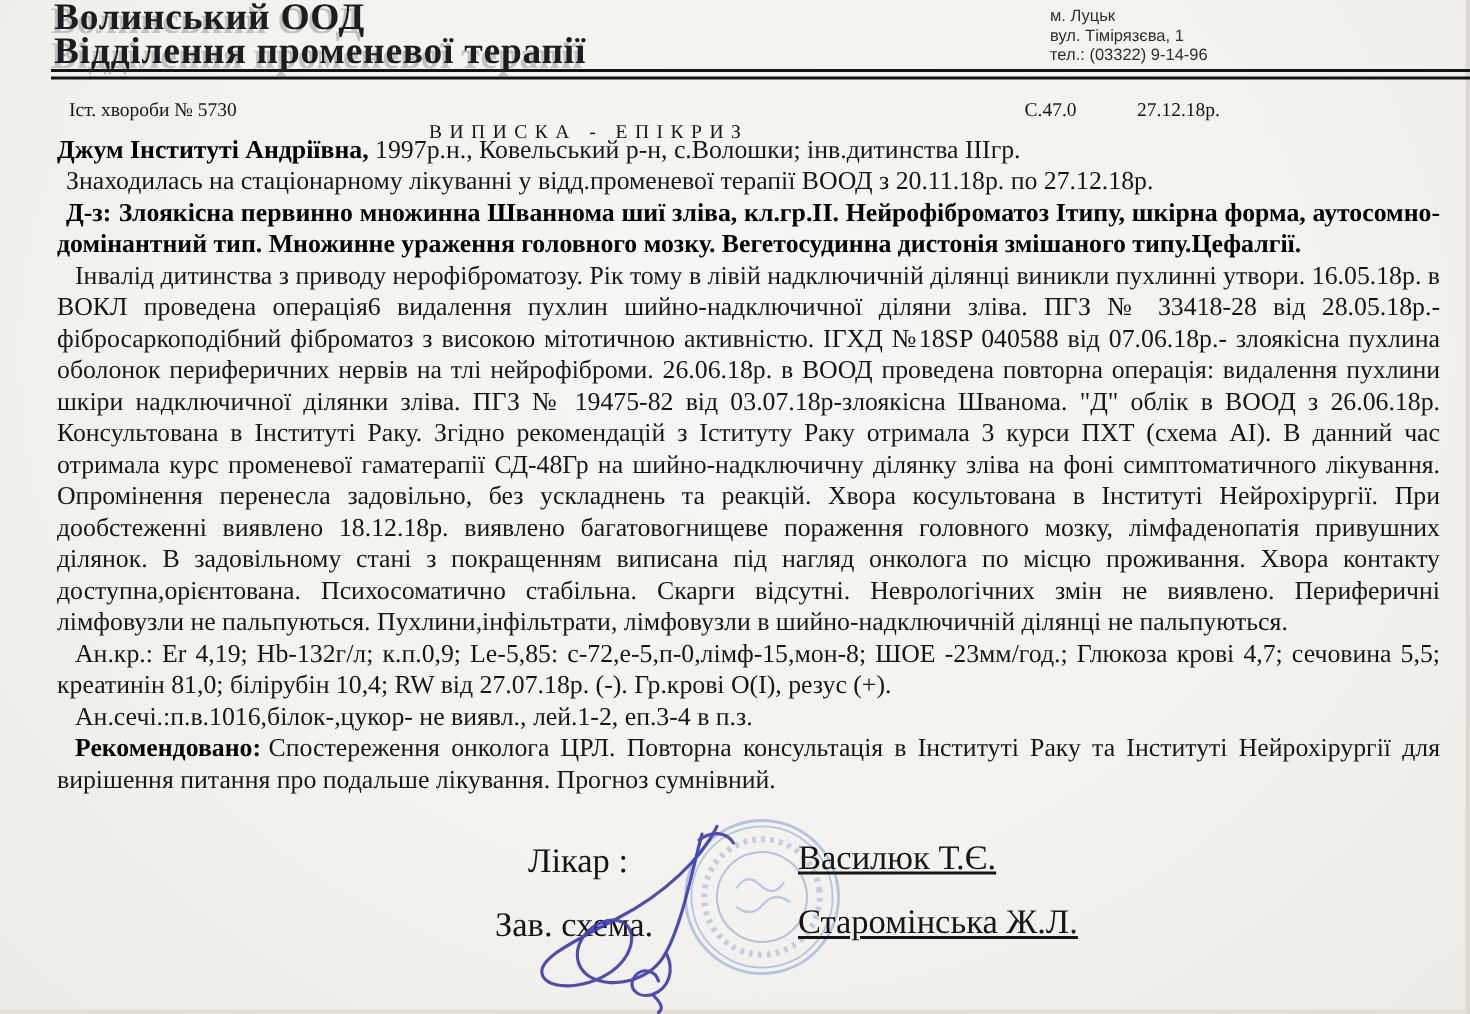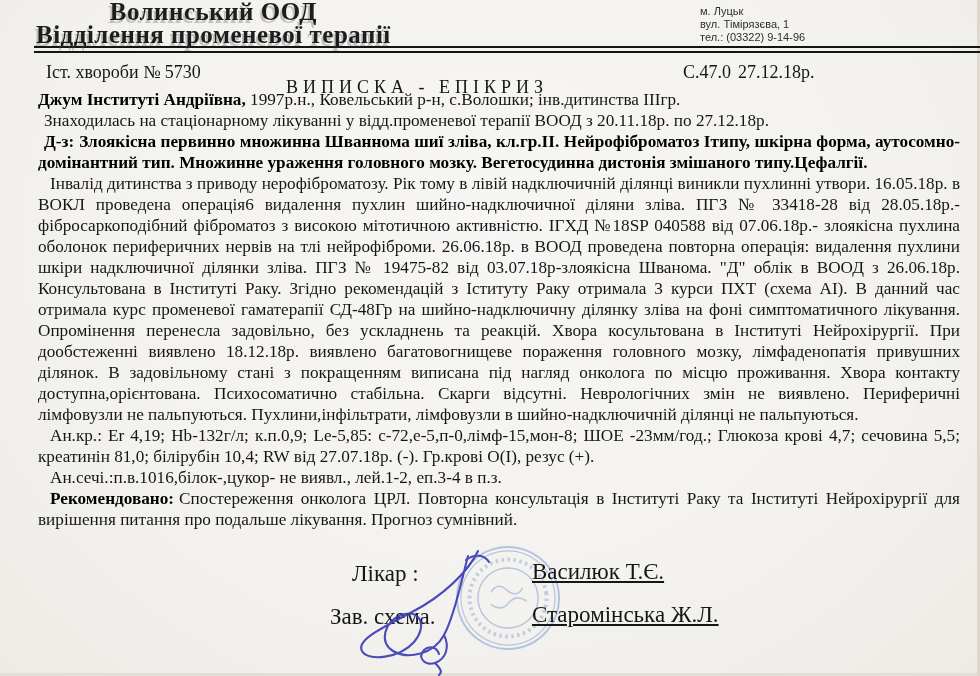--- a/index.html
+++ b/index.html
@@ -9,37 +9,37 @@
     width:980px; height:676px;
     margin:0 auto;
     background:radial-gradient(ellipse at 50% 35%, #f7f6f4 0%, #f3f2ee 60%, #edebe6 100%);
     overflow:hidden;
     font-family:"Liberation Serif","DejaVu Serif",serif;
     color:#161616;
     box-shadow:inset -3px 0 0 #ddd9d0, inset 0 -3px 0 #e2dfd8;
   }
   
   .letterhead { position:relative; height:46px; }
-  .org { position:absolute; left:36px; top:0; font-weight:bold; color:#1d1d1d;text-align:center; }
+  .org { position:absolute; left:36px; top:0; font-weight:bold; color:#1d1d1d; }
   .org-line { font-size:25px; line-height:23px; letter-spacing:0.5px;
               text-shadow:-2px 3px 0 rgba(70,70,70,0.28); }
   .addr { position:absolute; left:700px; top:5px;
           font-family:"Liberation Sans","DejaVu Sans",sans-serif;
           font-size:11px; line-height:13px; color:#2e2e2e; }
   .rule { margin-left:34px; height:7px;
           border-top:2px solid #141414; border-bottom:2px solid #141414; }
   
   .content { position:relative; z-index:1; margin:9px 20px 0 38px; width:922px;
              font-size:17.2px; line-height:21px; }
-  .title-row { position:relative; height:27px; font-size:18px; }
+  .title-row { position:relative; height:27px; font-size:13px; }
   .title-row span { position:absolute; top:0; white-space:nowrap; }
   .case-no   { left:8px; }
   .doc-title { left:248px; letter-spacing:5px;margin-top:15px; }
   .icd-code  { left:645px; }
-  .doc-date  { left:700px; }
+  .doc-date  { left:720px; }
   p { margin:0; text-align:justify; }
   .bold { font-weight:bold; color:#000; }
   .ind-s  { text-indent:6px; }
   .ind-m  { text-indent:12px; }
   .lbl { margin-right:5px; }
   
   .sig { position:absolute; font-size:23px; white-space:nowrap; z-index:1; }
   .sig-doctor-label { left:352px; top:561px; }
   .sig-doctor-name  { left:532px; top:559px;text-decoration:underline; }
   .sig-head-label   { left:330px; top:604px; }

